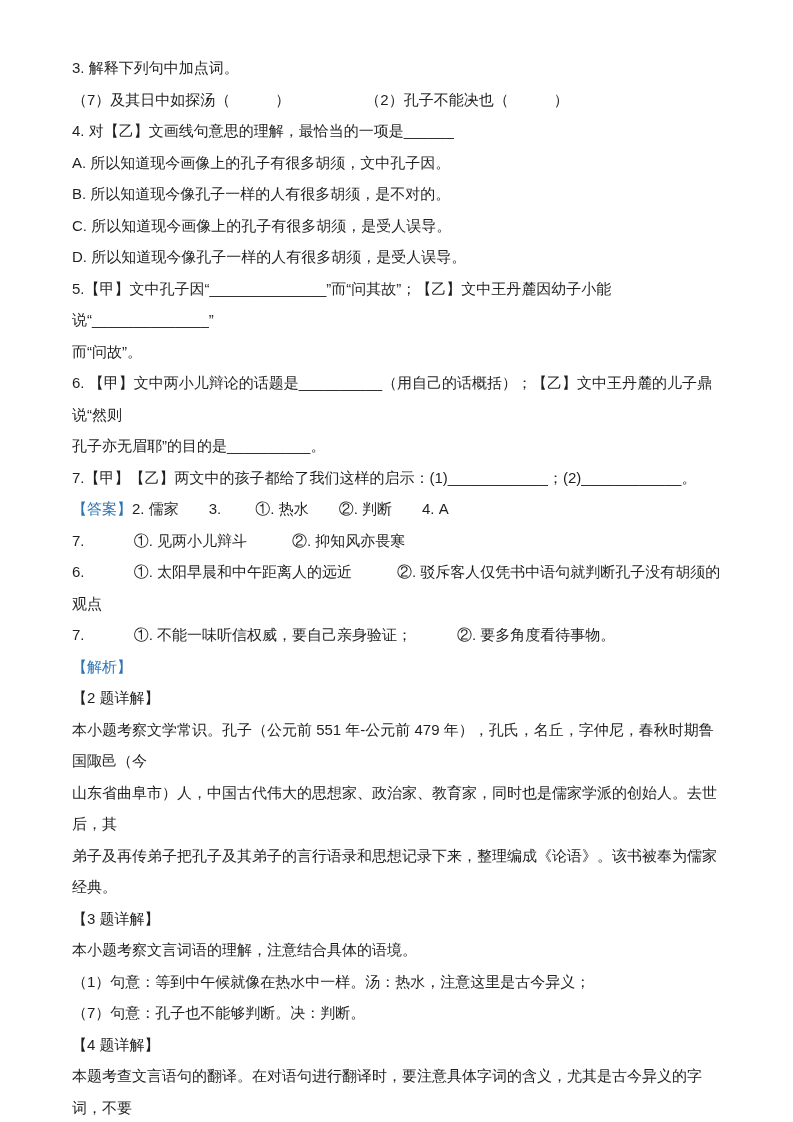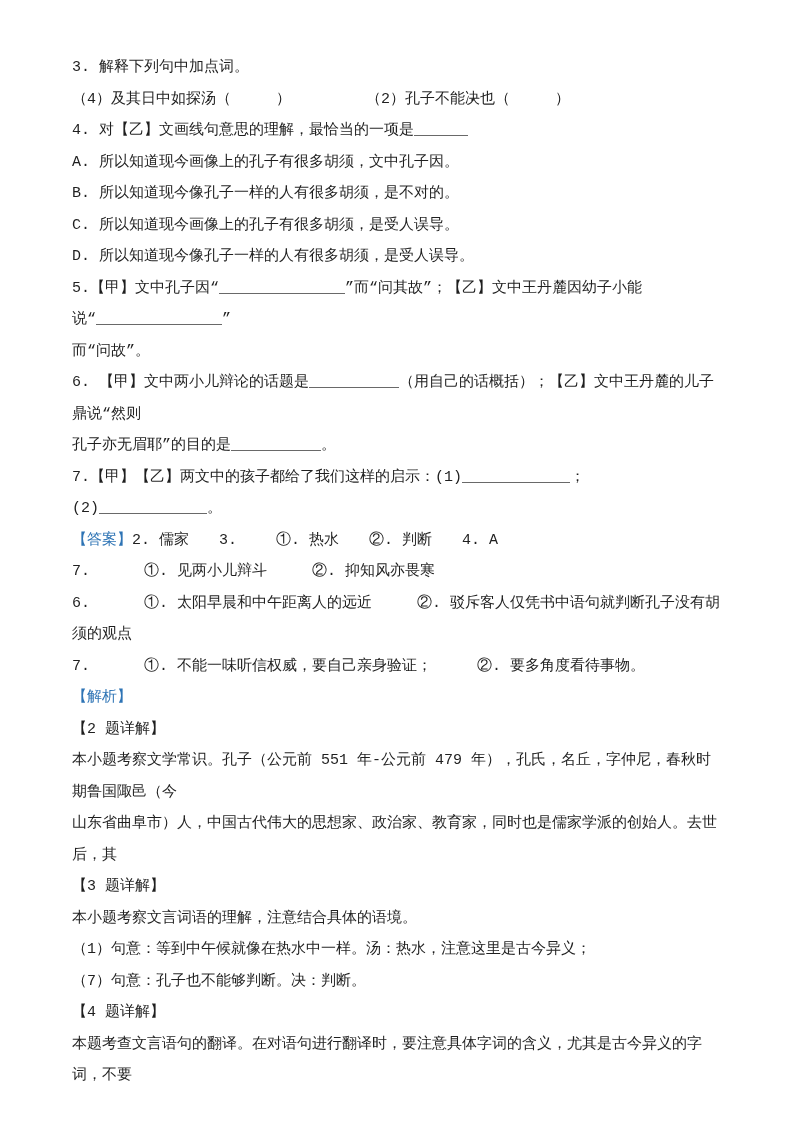--- a/index.html
+++ b/index.html
@@ -11,21 +11,21 @@
     width: 793px;
     height: 1122px;
     overflow: hidden;
   }
   .page {
     box-sizing: border-box;
     width: 793px;
     height: 1122px;
     padding: 52px 68px 0 72px;
     background: #ffffff;
-    font-family: Liberation Mono, monospace;
+    font-family: Liberation Sans, sans-serif;
     font-size: 15px;
     color: #1f1f1f;
   }
   .line {
     line-height: 31.5px;
     white-space: pre-wrap;
     text-align: left;
   }
   .blue {
     color: var(--accent, #2E74B5);
@@ -43,39 +43,40 @@
     font-weight: bold;
     font-size: 14px;
   }
 </style>
 </head>
 <body>
 
 <div class="page">
   <div>
       <div class="line"><span>3. 解释下列句中加点词。</span></div>
-      <div class="line"><span>（4）及其日中如探</span><span class="em-dot">汤</span><span>（　　　）　　　　　（2）孔子不能</span><span class="em-dot">决</span><span>也（　　　）</span></div>
+      <div class="line"><span>（7）及其日中如探</span><span class="em-dot">汤</span><span>（　　　）　　　　　（2）孔子不能</span><span class="em-dot">决</span><span>也（　　　）</span></div>
       <div class="line"><span>4. 对【乙】文画线句意思的理解，最恰当的一项是______</span></div>
       <div class="line"><span>A. 所以知道现今画像上的孔子有很多胡须，文中孔子因。</span></div>
       <div class="line"><span>B. 所以知道现今像孔子一样的人有很多胡须，是不对的。</span></div>
       <div class="line"><span>C. 所以知道现今画像上的孔子有很多胡须，是受人误导。</span></div>
       <div class="line"><span>D. 所以知道现今像孔子一样的人有很多胡须，是受人误导。</span></div>
       <div class="line"><span>5.【甲】文中孔子因“______________”而“问其故”；【乙】文中王丹麓因幼子小能说“______________”</span></div>
       <div class="line"><span>而“问故”。</span></div>
       <div class="line"><span>6. 【甲】文中两小儿辩论的话题是__________（用自己的话概括）；【乙】文中王丹麓的儿子鼎说“然则</span></div>
       <div class="line"><span>孔子亦无眉耶”的目的是__________。</span></div>
       <div class="line"><span>7.【甲】【乙】两文中的孩子都给了我们这样的启示：(1)____________；(2)____________。</span></div>
       <div class="line"><span class="blue">【答案】</span><span>2. 儒家　　3. 　　①. 热水　　②. 判断　　4. A</span></div>
       <div class="line"><span>7. 　　　①. 见两小儿辩斗　　　②. 抑知风亦畏寒</span></div>
       <div class="line"><span>6. 　　　①. 太阳早晨和中午距离人的远近　　　②. 驳斥客人仅凭书中语句就判断孔子没有胡须的观点</span></div>
       <div class="line"><span>7. 　　　①. 不能一味听信权威，要自己亲身验证；　　　②. 要多角度看待事物。</span></div>
       <div class="line"><span class="blue">【解析】</span></div>
       <div class="line"><span>【2 题详解】</span></div>
       <div class="line"><span>本小题考察文学常识。孔子（公元前 551 年-公元前 479 年），孔氏，名丘，字仲尼，春秋时期鲁国陬邑（今</span></div>
       <div class="line"><span>山东省曲阜市）人，中国古代伟大的思想家、政治家、教育家，同时也是儒家学派的创始人。去世后，其</span></div>
+      <div class="line"><span>弟子及再传弟子把孔子及其弟子的言行语录和思想记录下来，整理编成《论语》。该书被奉为儒家经典。</span></div>
       <div class="line"><span>【3 题详解】</span></div>
       <div class="line"><span>本小题考察文言词语的理解，注意结合具体的语境。</span></div>
       <div class="line"><span>（1）句意：等到中午候就像在热水中一样。汤：热水，注意这里是古今异义；</span></div>
       <div class="line"><span>（7）句意：孔子也不能够判断。决：判断。</span></div>
       <div class="line"><span>【4 题详解】</span></div>
       <div class="line"><span>本题考查文言语句的翻译。在对语句进行翻译时，要注意具体字词的含义，尤其是古今异义的字词，不要</span></div>
     </div>
 </div>
 
 </body></html>

